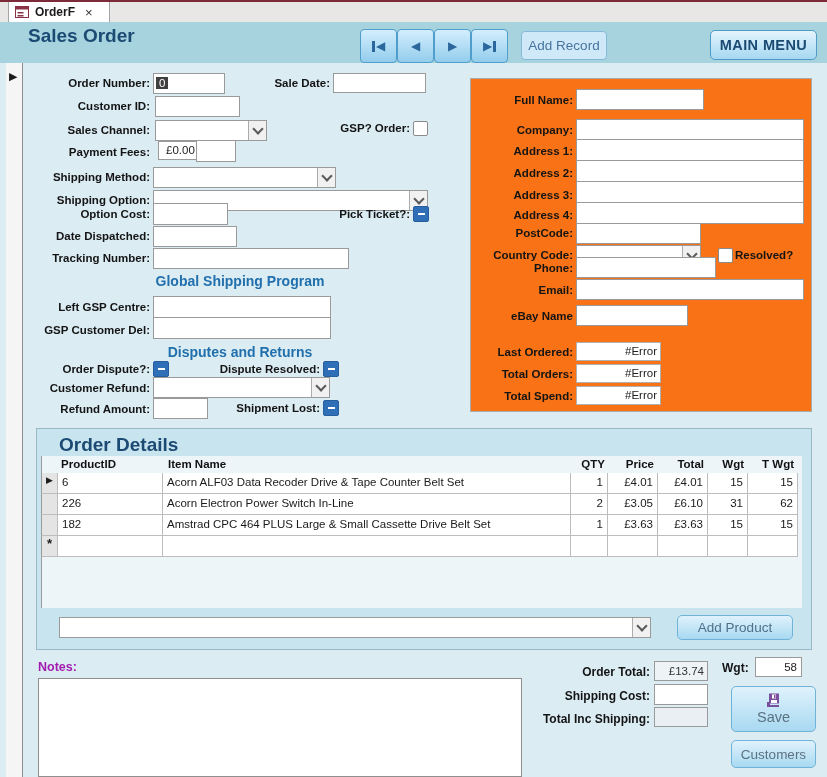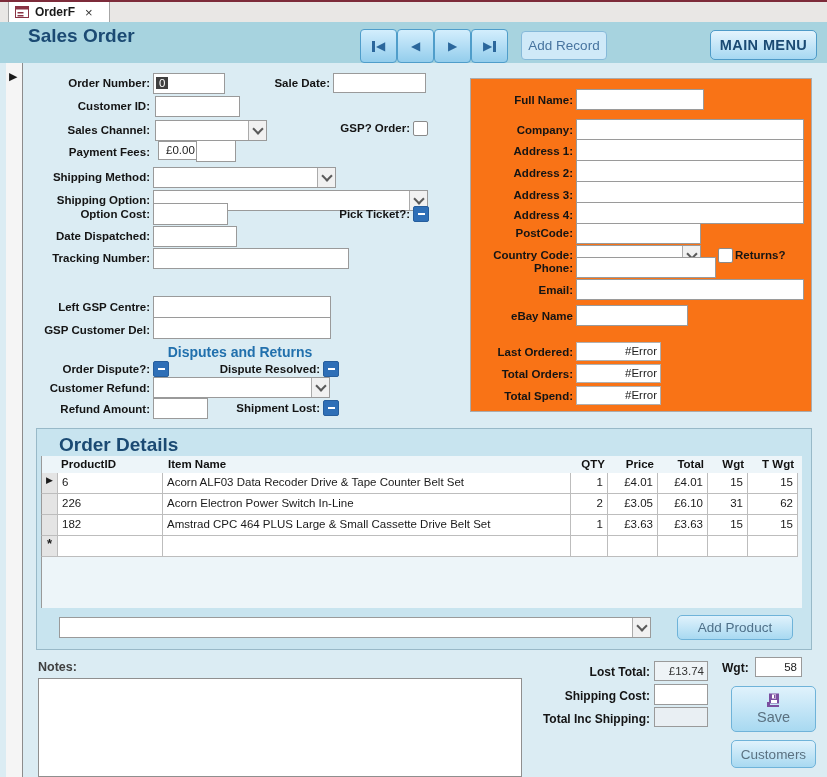--- a/index.html
+++ b/index.html
@@ -54,21 +54,21 @@
   .panel-od{position:absolute;left:36px;top:428px;width:776px;height:222px;background:#c8e4ef;border:1px solid #98b9c8;box-sizing:border-box;}
   .od-title{position:absolute;left:22px;top:5px;font-size:19px;font-weight:bold;color:#1b4a73;}
   .subform{position:absolute;left:4px;top:27px;width:760px;height:152px;background:#edf5f9;border-left:1px solid #9a9a9a;}
   .th{position:absolute;font-size:11.5px;font-weight:bold;color:#111;}
   .trow{position:absolute;left:4px;display:flex;height:21px;}
   .tc{box-sizing:border-box;background:#fff;border-right:1px solid #bdbdbd;border-bottom:1px solid #bdbdbd;
       font-size:11.5px;color:#1a1a1a;padding:3px 4px 0 4px;overflow:hidden;white-space:nowrap;}
   .tc.selc{background:#e4e4e4;border-left:1px solid #9a9a9a;padding:0;text-align:center;}
   .num{text-align:right;}
 
-  .notes-lbl{position:absolute;left:38px;top:660px;font-size:12.5px;font-weight:bold;color:#404040;}
+  .notes-lbl{position:absolute;left:38px;top:660px;font-size:12.5px;font-weight:bold;color:#a21caf;}
   .flbl{position:absolute;font-size:12px;font-weight:bold;color:#141414;text-align:right;}
 </style>
 </head>
 <body>
 
 <div id="app">
 
   <div class="tabbar">
     <div class="tab">
       <svg width="14" height="12">
@@ -151,20 +151,21 @@
   <div class="toggle" style="left:413px;top:206px;">
       <div class="dash"></div>
     </div>
 
   <div class="lbl" style="left:10px;top:230px;width:140px;">Date Dispatched:</div>
   <div class="tb" style="left:153px;top:226px;width:84px;height:21px;"></div>
 
   <div class="lbl" style="left:10px;top:252px;width:140px;">Tracking Number:</div>
   <div class="tb" style="left:153px;top:248px;width:196px;height:21px;"></div>
 
+  <div class="hd" style="left:140px;top:273px;width:200px;">Global Shipping Program</div>
 
   <div class="lbl" style="left:10px;top:301px;width:140px;">Left GSP Centre:</div>
   <div class="tb" style="left:153px;top:296px;width:178px;height:22px;"></div>
   <div class="lbl" style="left:10px;top:324px;width:140px;">GSP Customer Del:</div>
   <div class="tb" style="left:153px;top:317px;width:178px;height:22px;"></div>
 
   <div class="hd" style="left:140px;top:344px;width:200px;">Disputes and Returns</div>
 
   <div class="lbl" style="left:10px;top:363px;width:140px;">Order Dispute?:</div>
   <div class="toggle" style="left:153px;top:361px;">
@@ -208,21 +209,21 @@
     <div class="lbl" style="left:0px;top:148px;width:102px;">PostCode:</div>
     <div class="tb" style="left:105px;top:144px;width:125px;height:21px;"></div>
 
     <div class="lbl" style="left:0px;top:170px;width:102px;">Country Code:</div>
     <div class="combo" style="left:105px;top:166px;width:125px;height:21px;">
       <div class="ddbtn">
           <div class="chev"></div>
         </div>
     </div>
     <div class="chkbox" style="left:247px;top:169px;"></div>
-    <div class="lbl" style="left:264px;top:170px;width:60px;text-align:left;">Returns?</div>
+    <div class="lbl" style="left:264px;top:170px;width:60px;text-align:left;">Resolved?</div>
 
     <div class="lbl" style="left:0px;top:183px;width:102px;">Phone:</div>
     <div class="tb" style="left:105px;top:178px;width:140px;height:21px;"></div>
     <div class="lbl" style="left:0px;top:205px;width:102px;">Email:</div>
     <div class="tb" style="left:105px;top:200px;width:228px;height:21px;"></div>
 
     <div class="lbl" style="left:0px;top:231px;width:102px;">eBay Name</div>
     <div class="tb" style="left:105px;top:226px;width:112px;height:21px;"></div>
 
     <div class="lbl" style="left:0px;top:267px;width:102px;">Last Ordered:</div>
@@ -293,21 +294,21 @@
       <div class="ddbtn">
           <div class="chev"></div>
         </div>
     </div>
     <div class="btn-grad" style="left:640px;top:186px;width:114px;height:23px;font-size:13.5px;color:#4f7089;">Add Product</div>
   </div>
 
   <div class="notes-lbl">Notes:</div>
   <div class="tb" style="left:38px;top:678px;width:484px;height:99px;border-color:#8f8f8f;"></div>
 
-  <div class="flbl" style="left:540px;top:665px;width:110px;">Lost Total:</div>
+  <div class="flbl" style="left:540px;top:665px;width:110px;">Order Total:</div>
   <div class="tb num" style="left:654px;top:661px;width:54px;height:20px;background:#eef3f6;padding:3px 3px 0 0;color:#333;">£13.74</div>
 
   <div class="flbl" style="left:540px;top:689px;width:110px;">Shipping Cost:</div>
   <div class="tb" style="left:654px;top:684px;width:54px;height:21px;"></div>
 
   <div class="flbl" style="left:520px;top:712px;width:130px;">Total Inc Shipping:</div>
   <div class="tb" style="left:654px;top:707px;width:54px;height:20px;background:#e9eff3;"></div>
 
   <div class="flbl" style="left:690px;top:661px;width:62px;text-align:left;left:722px;width:34px;">Wgt:</div>
   <div class="tb num" style="left:755px;top:657px;width:47px;height:20px;padding:3px 4px 0 0;">58</div>

